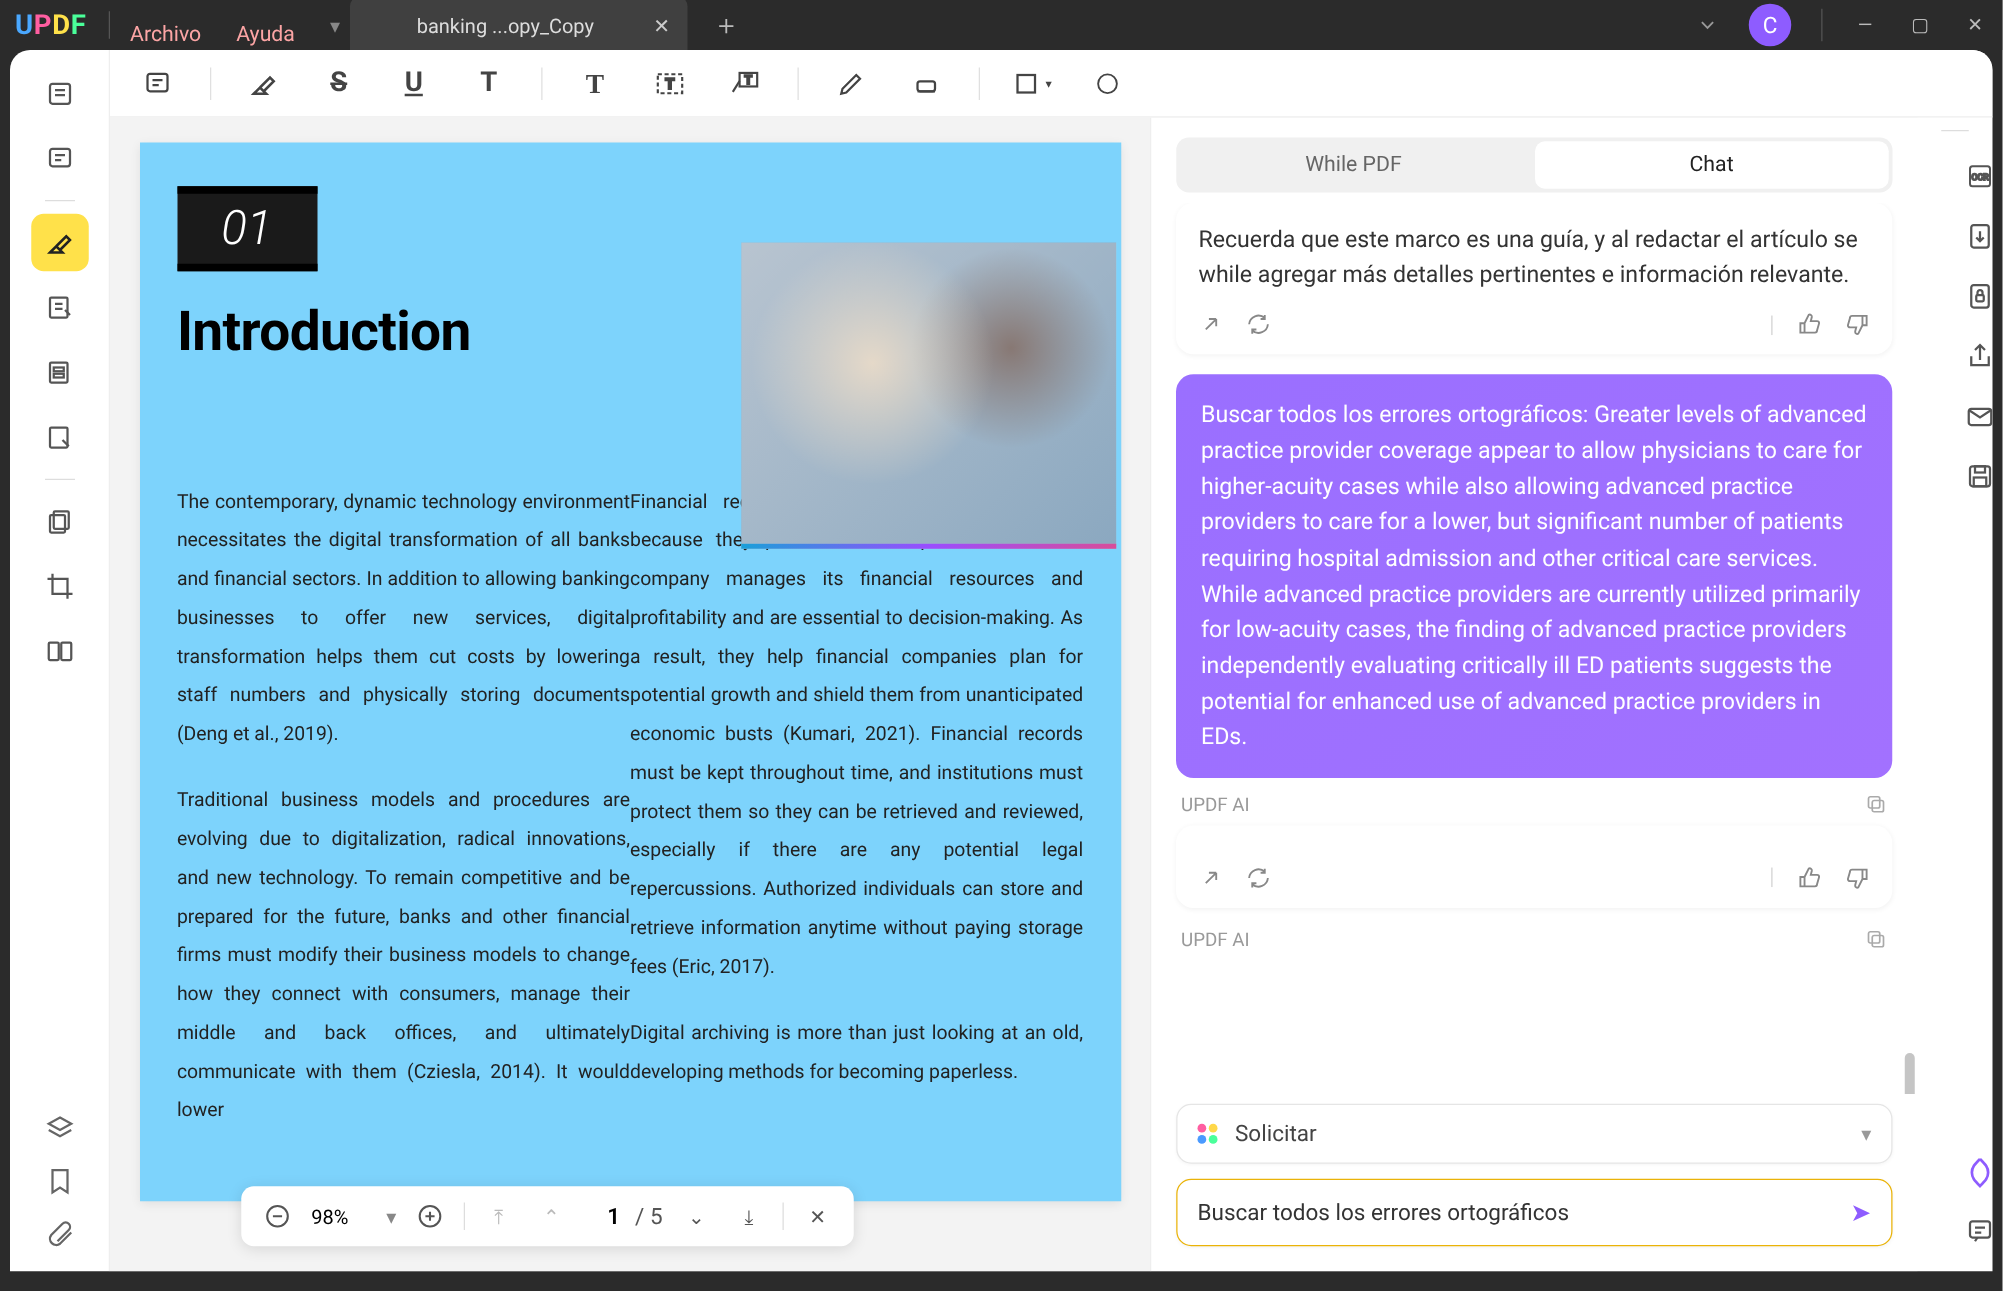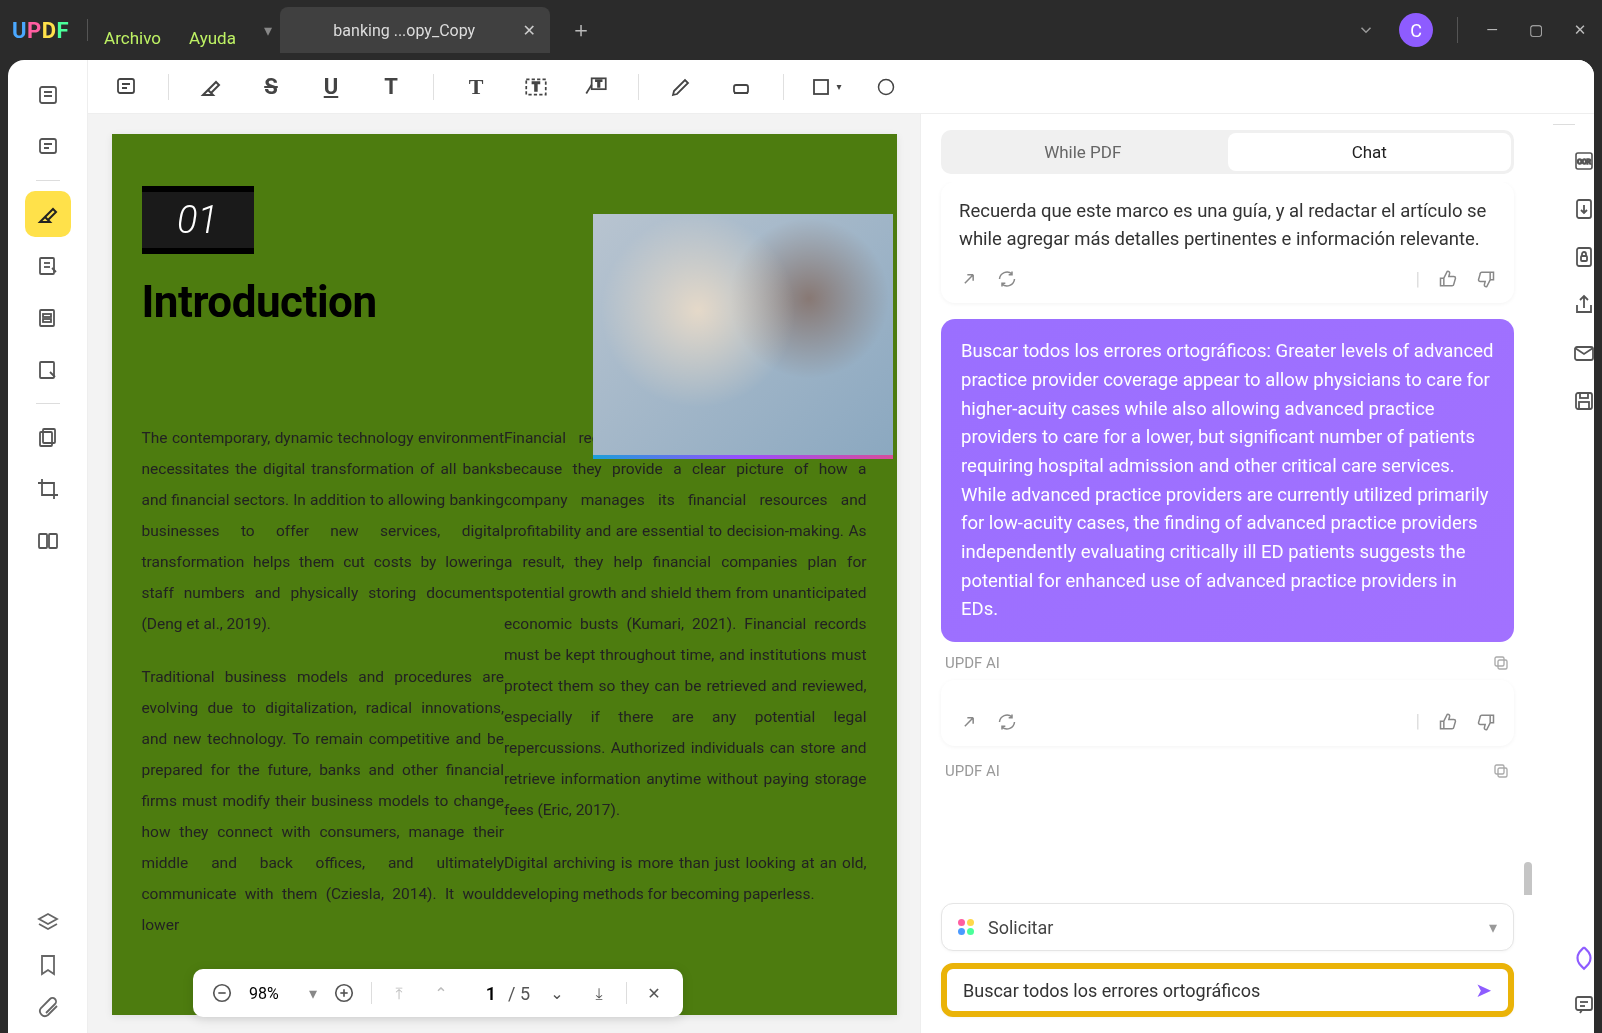--- a/index.html
+++ b/index.html
@@ -1,22 +1,22 @@
 <!DOCTYPE html>
 <html><head>
 <meta charset="utf-8">
 <style>
 * { box-sizing: border-box; margin: 0; padding: 0; font-family: -apple-system, BlinkMacSystemFont, "Segoe UI", Roboto, sans-serif; }
 body { background: #2b2b2b; width: 1602px; height: 1033px; overflow: hidden; }
 
-.titlebar { height: 60px; background: #2b2b2b; display: flex; align-items: center; padding: 0 12px; color: #ddd; }
+.titlebar { height: 40px; background: #2b2b2b; display: flex; align-items: center; padding: 0 12px; color: #ddd; }
 .logo { font-weight: 700; font-size: 22px; letter-spacing: 0.5px; margin-right: 18px; }
 .logo .u { color: #4aa8ff; } .logo .p { color: #ff5ea1; } .logo .d { color: #ffe14a; } .logo .f { color: #4aff9a; }
 .menu-sep { width: 1px; height: 22px; background: #555; margin-right: 16px; }
-.menu-item { font-size: 17px; color: #bef264; margin-right: 28px; cursor: pointer; margin-top: 16px; }
+.menu-item { font-size: 17px; color: #fca5a5; margin-right: 28px; cursor: pointer; margin-top: 16px; }
 .tab-area { display: flex; align-items: center; }
 .tab-arrow { color: #888; margin-right: 8px; }
 .tab { background: #404040; height: 46px; display: flex; align-items: center; padding: 0 14px; border-radius: 8px 8px 0 0; min-width: 270px; }
 .tab-label { color: #ddd; font-size: 16px; flex: 1; text-align: center; }
 .tab-close { color: #ccc; font-size: 16px; cursor: pointer; margin-left: 8px; }
 .tab-add { color: #bbb; font-size: 22px; margin-left: 20px; cursor: pointer; }
 .win-controls { margin-left: auto; display: flex; align-items: center; gap: 24px; }
 .win-chevron { color: #999; }
 .avatar { width: 34px; height: 34px; border-radius: 50%; background: #8e5cff; color: #fff; display: flex; align-items: center; justify-content: center; font-size: 18px; }
 .win-sep { width: 1px; height: 26px; background: #555; }
@@ -28,21 +28,21 @@
 .rail-btn { width: 46px; height: 46px; border-radius: 10px; display: flex; align-items: center; justify-content: center; color: #555; cursor: pointer; }
 .rail-btn.active { background: #ffe14a; color: #222; }
 .rail-sep { width: 24px; height: 1px; background: #ddd; margin: 4px 0; }
 .rail-bottom { margin-top: auto; margin-bottom: 18px; display: flex; flex-direction: column; align-items: center; gap: 18px; }
 
 .toolbar { position: absolute; left: 80px; right: 0; top: 0; height: 54px; border-bottom: 1px solid #eee; display: flex; align-items: center; padding: 0 20px; gap: 24px; z-index: 5; background: #fff; }
 .tool-sep { width: 1px; height: 26px; background: #e0e0e0; }
 .tool-btn { width: 36px; height: 36px; display: flex; align-items: center; justify-content: center; color: #444; cursor: pointer; font-size: 22px; }
 
 .doc-area { flex: 1; padding-top: 54px; overflow: hidden; background: #f3f3f3; display: flex; }
-.page { background: #4d7c0f; margin: 20px auto 0; width: 785px; padding: 52px 30px; box-shadow: 0 2px 8px rgba(0,0,0,0.08); }
+.page { background: #7dd3fc; margin: 20px auto 0; width: 785px; padding: 35px 30px; box-shadow: 0 2px 8px rgba(0,0,0,0.08); }
 .chapter-badge { background: #1a1a1a; color: #fff; width: 112px; height: 68px; display: flex; align-items: center; justify-content: center; font-size: 38px; font-style: italic; font-weight: 300; border-top: 6px solid #000; border-bottom: 6px solid #000; }
 .doc-title { font-size: 44px; font-weight: 700; margin-top: 22px; letter-spacing: -0.5px; }
 .doc-img { position: absolute; top: 100px; left: 505px; width: 300px; height: 245px; background: linear-gradient(135deg, #b8c4d0 0%, #8ba8c0 100%); border-bottom: 4px solid; border-image: linear-gradient(90deg, #1aa0d8, #9a4dff, #d84d9a) 1; }
 .doc-img::before { content: ""; position: absolute; inset: 0; background: radial-gradient(circle at 35% 40%, rgba(255,230,200,0.7) 0%, transparent 40%), radial-gradient(circle at 72% 35%, rgba(120,80,60,0.6) 0%, transparent 30%); }
 .doc-cols { display: flex; margin-top: 95px; font-size: 15.5px; line-height: 2; text-align: justify; color: #222; }
 .doc-col { flex: 1; }
 .doc-col p { margin-bottom: 22px; }
 .doc-wrapper { position: relative; flex: 1; overflow: hidden; }
 
 .bottombar { position: absolute; bottom: 20px; left: 185px; height: 48px; background: #fff; border-radius: 10px; box-shadow: 0 2px 12px rgba(0,0,0,0.12); display: flex; align-items: center; padding: 0 14px; gap: 12px; z-index: 10; }
@@ -72,21 +72,21 @@
 .msg-actions .act { cursor: pointer; }
 .msg-label { font-size: 15px; color: #999; margin: 4px 4px 8px; display: flex; align-items: center; }
 .copy-icon { margin-left: auto; color: #aaa; cursor: pointer; }
 
 .ai-input-area { padding: 8px 20px 20px; }
 .prompt-selector { background: #fff; border: 1px solid #e5e5e5; border-radius: 12px; height: 48px; display: flex; align-items: center; padding: 0 16px; margin-bottom: 12px; cursor: pointer; box-shadow: 0 1px 3px rgba(0,0,0,0.04); }
 .prompt-dots { margin-right: 12px; display: flex; flex-wrap: wrap; width: 18px; gap: 2px; }
 .prompt-dots span { width: 7px; height: 7px; border-radius: 50%; }
 .d1 { background: #ff5ea1; } .d2 { background: #ffd84a; } .d3 { background: #4a9aff; } .d4 { background: #4aff9a; }
 .prompt-label { font-size: 18px; color: #444; flex: 1; }
-.chat-input { background: #fff; border: 6px solid #eab308; border-radius: 12px; height: 54px; display: flex; align-items: center; padding: 0 16px; box-shadow: 0 1px 3px rgba(0,0,0,0.04); }
+.chat-input { background: #fff; border: 1px solid #eab308; border-radius: 12px; height: 54px; display: flex; align-items: center; padding: 0 16px; box-shadow: 0 1px 3px rgba(0,0,0,0.04); }
 .chat-input-field { flex: 1; border: none; outline: none; font-size: 18px; color: #333; }
 .send-btn { color: #8e5cff; font-size: 20px; cursor: pointer; }
 
 .right-rail { width: 60px; display: flex; flex-direction: column; align-items: center; padding-top: 16px; gap: 24px; }
 .right-rail .rbtn { color: #555; cursor: pointer; margin-left: 40px; }
 .right-rail .rsep { width: 22px; height: 1px; background: #ddd; }
 .right-bottom { margin-top: auto; margin-bottom: 20px; display: flex; flex-direction: column; align-items: center; gap: 22px; }
 
 .scrollbar-thumb { position: absolute; right: 2px; top: 680px; width: 8px; height: 70px; background: #c5c5c5; border-radius: 4px; }
 

